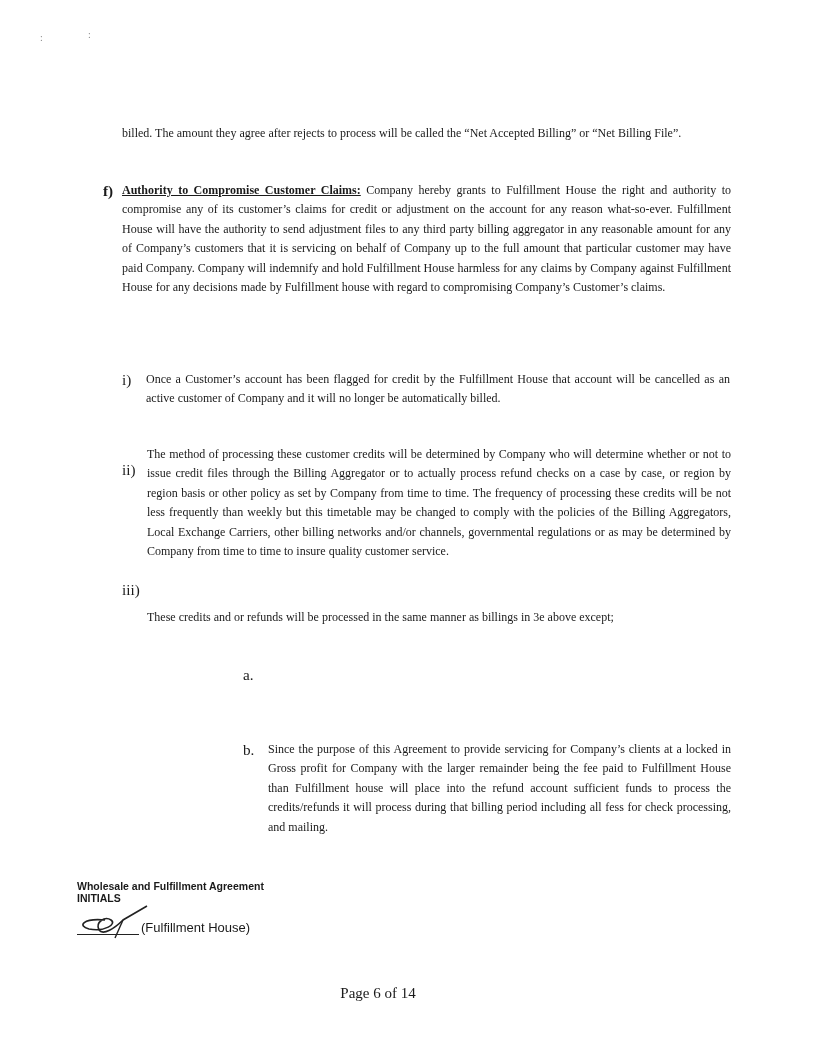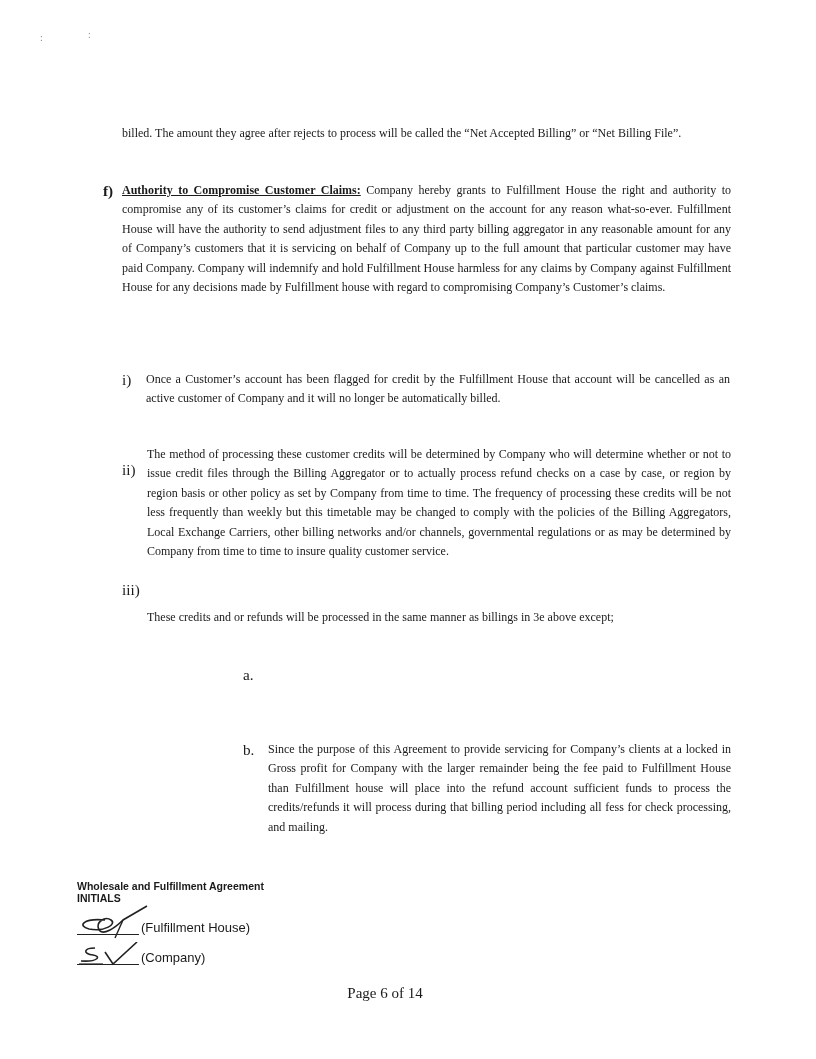--- a/index.html
+++ b/index.html
@@ -9,21 +9,21 @@
   .scan-mark { position: absolute; font-size: 10px; color: #888; line-height: 1; }
   .para { position: absolute; font-size: 12px; line-height: 19.4px; text-align: justify; }
   .marker { position: absolute; font-size: 15.2px; line-height: 19.4px; }
   .heading { font-weight: bold; text-decoration: underline; }
   .footer-block { position: absolute; left: 77px; top: 880px; font-family: Liberation Sans, sans-serif; }
   .footer-title { font-size: 10.5px; font-weight: bold; line-height: 12px; }
   .initials-row { position: relative; height: 24px; font-size: 13px; }
   .initials-row .line { position: absolute; left: 0; top: 18px; width: 62px; border-bottom: 1px solid #222; }
   .initials-row .label { position: absolute; left: 64px; top: 4px; }
   .sig { position: absolute; }
-  .page-num { position: absolute; left: 0; width: 756px; top: 985px; text-align: center; font-size: 15px; padding-left: 7px; }
+  .page-num { position: absolute; left: 0; width: 756px; top: 985px; text-align: center; font-size: 15px; }
 </style>
 </head>
 <body>
 
 <div class="page">
 
   <span class="scan-mark" style="left:40px; top:33px;">:</span>
   <span class="scan-mark" style="left:88px; top:30px;">:</span>
 
   <div class="para" style="left:122px; top:124px; width:609px;">billed. The amount they agree after rejects to process will be called the “Net Accepted Billing” or “Net Billing File”.</div>
@@ -51,25 +51,16 @@
     <div style="height:12px;"></div>
     <div class="initials-row">
       <svg class="sig" style="left:-2px; top:-14px;" width="80" height="40" viewBox="0 0 80 40">
         <path d="M30 18 C 8 16, 2 24, 14 27 C 30 30, 42 22, 36 18 C 30 14, 20 20, 24 28 C 28 34, 40 26, 48 18 L 72 4" fill="none" stroke="#222" stroke-width="1.6"></path>
         <path d="M48 18 L 40 36" fill="none" stroke="#222" stroke-width="1.4"></path>
       </svg>
       <span class="line"></span>
       <span class="label">(Fulfillment House)</span>
     </div>
     <div style="height:6px;"></div>
-    <div class="initials-row">
-      <svg class="sig" style="left:-2px; top:-4px;" width="70" height="28" viewBox="0 0 70 28">
-        <path d="M20 6 C 8 6, 8 12, 18 13 C 26 14, 24 20, 6 19" fill="none" stroke="#222" stroke-width="1.6"></path>
-        <path d="M4 22 L 28 22" fill="none" stroke="#222" stroke-width="1.2"></path>
-        <path d="M30 10 L 38 22 L 62 0" fill="none" stroke="#222" stroke-width="1.6"></path>
-      </svg>
-      <span class="line"></span>
-      <span class="label">(Company)</span>
-    </div>
   </div>
 
   <div class="page-num">Page 6 of 14</div>
 </div>
 
 </body></html>

